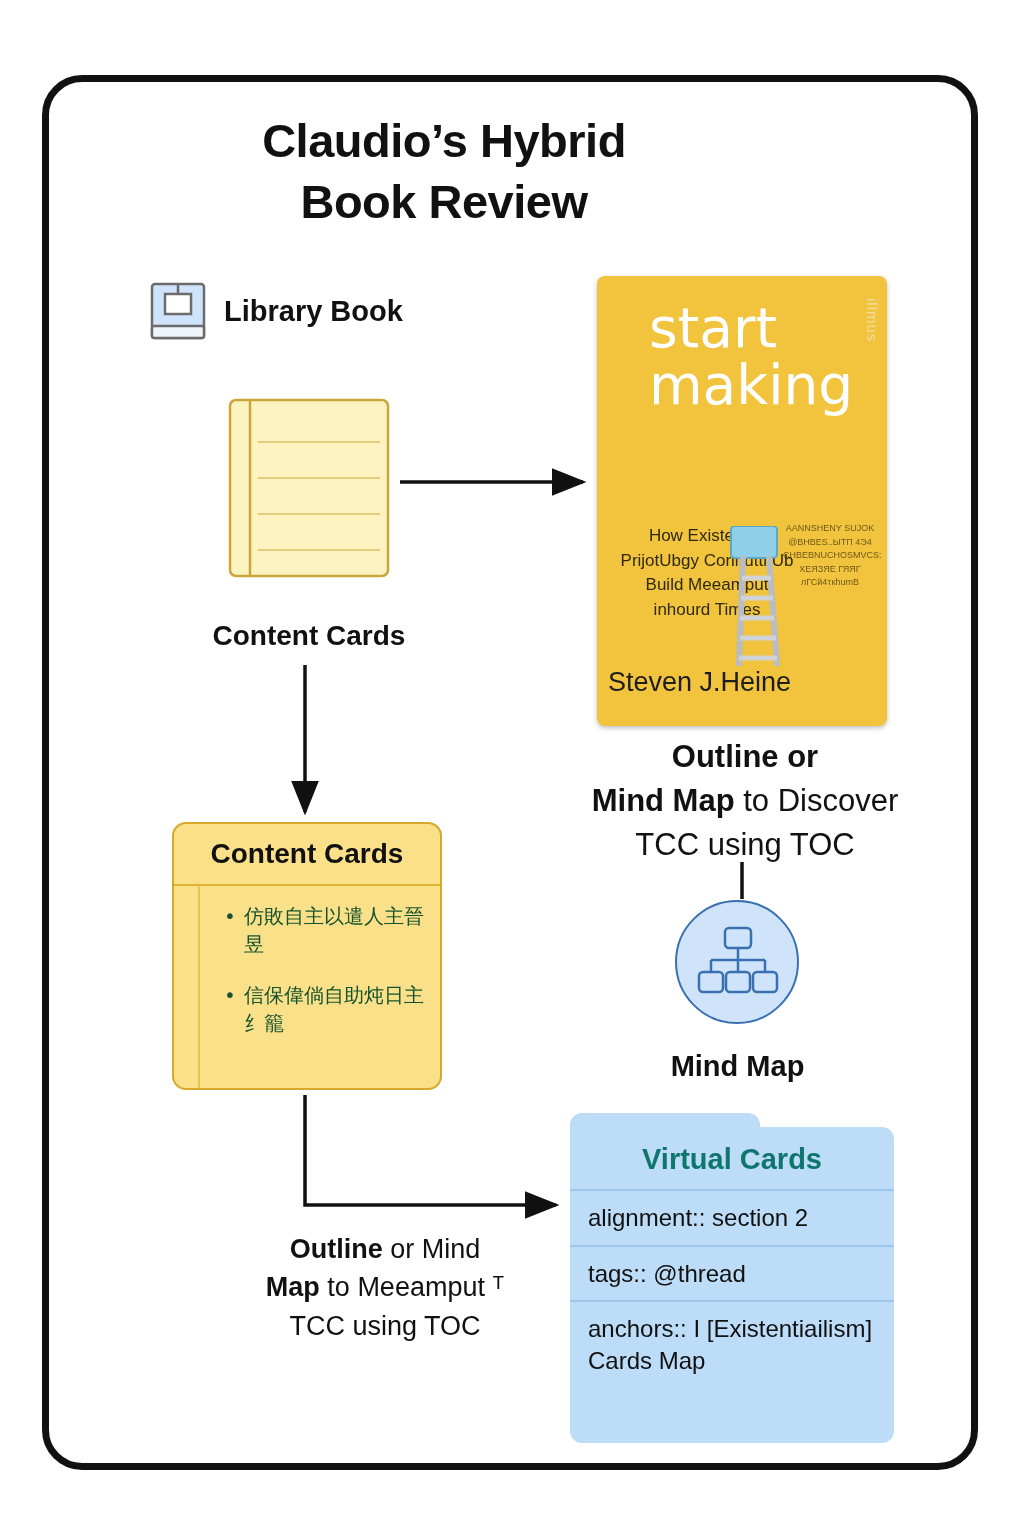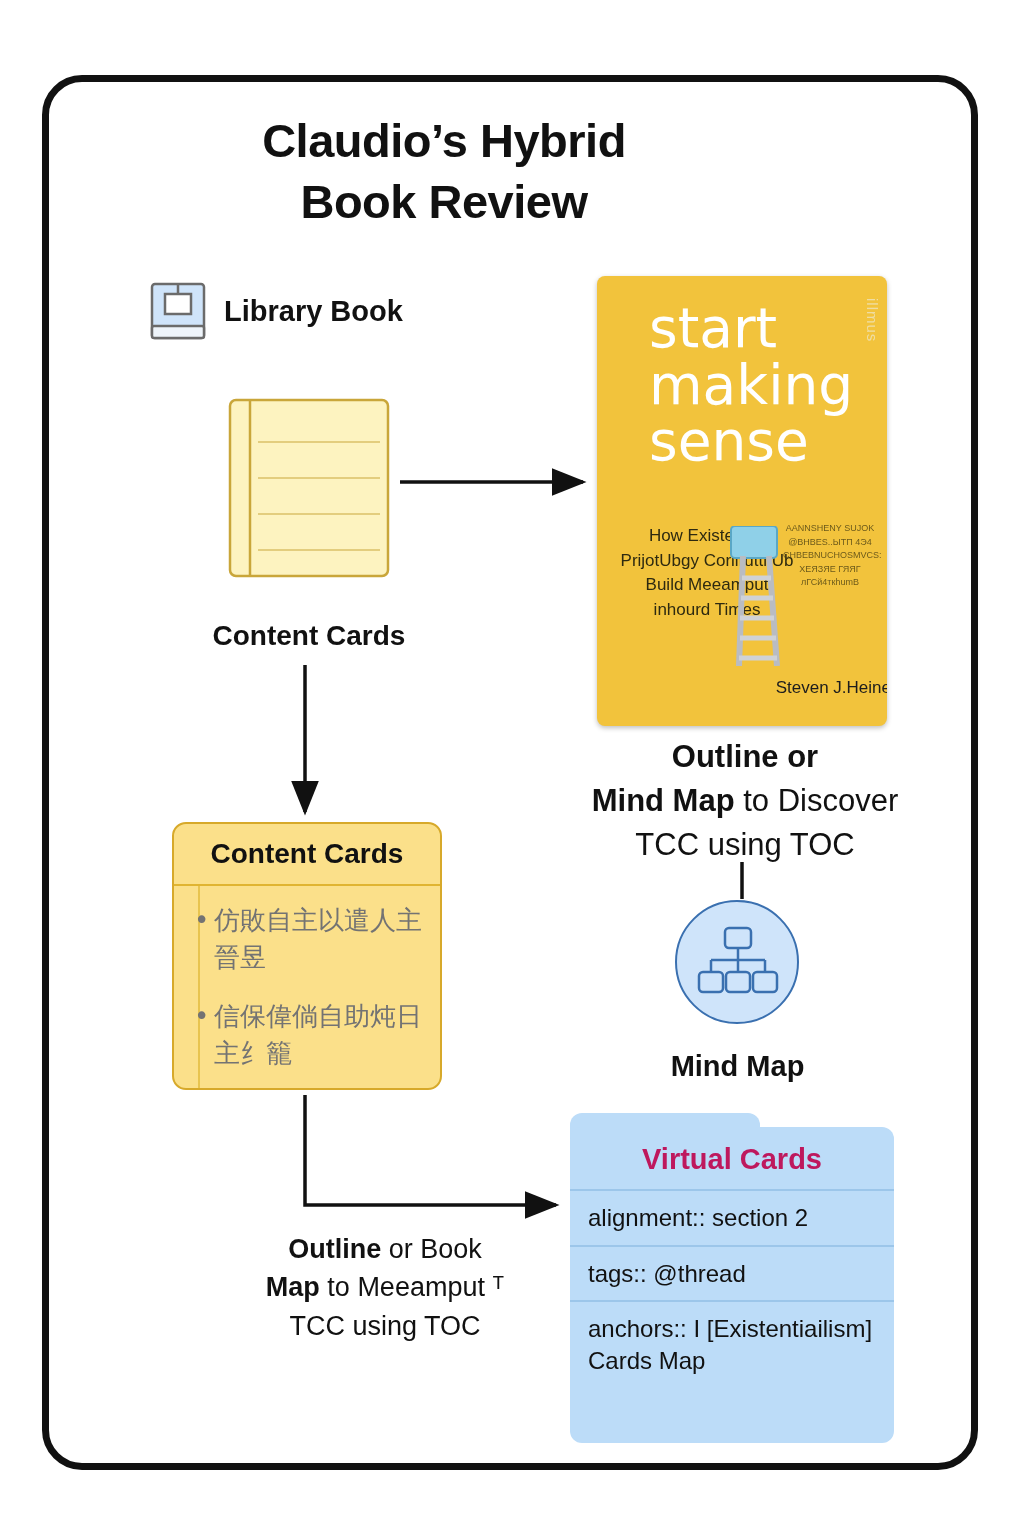--- a/index.html
+++ b/index.html
@@ -138,26 +138,26 @@
     top: 246px;
     width: 94px;
     font-size: 9px;
     line-height: 1.5;
     color: #4a3f12;
     text-align: center;
     opacity: 0.8;
   }
   .bookcover .bc-author {
     position: absolute;
-    left: 4px;
+    left: 11px;
     bottom: 28px;
     width: 290px;
     display: flex;
-    justify-content: flex-end;
-    font-size: 17px;
+    justify-content: flex-start;
+    font-size: 27px;
     color: #1d1d1d;
   }
   .bc-ladder {
     position: absolute;
     left: 128px;
     top: 250px;
     width: 64px;
     height: 140px;
   }
 
@@ -227,25 +227,26 @@
     height: 205px;
     background: #e8c44f;
   }
   .cards-box ul {
     margin: 16px 0 0 0;
     padding: 0 14px 0 40px;
     list-style: none;
   }
   .cards-box li {
     position: relative;
-    font-size: 26px;
+    font-size: 20px;
     line-height: 1.42;
-    color: #737373;
+    color: #14532d;
     margin-bottom: 22px;
     font-family: "DejaVu Sans", sans-serif;
+    margin-left: 30px;
   }
   .cards-box li:before {
     content: "•";
     position: absolute;
     left: -20px;
     top: 0;
   }
 
   
   .folder {
@@ -273,21 +274,21 @@
     background: #bcdcf8;
     border-radius: 12px;
     overflow: hidden;
   }
   .folder .f-head {
     height: 62px;
     line-height: 64px;
     text-align: center;
     font-size: 29px;
     font-weight: bold;
-    color: #be185d;
+    color: #0f766e;
   }
   .folder .f-row {
     border-top: 2px solid #9cc6ea;
     padding: 11px 18px;
     font-size: 24px;
     line-height: 1.32;
     color: #111111;
   }
 
   
@@ -345,21 +346,20 @@
       <line x1="30" y1="152" x2="152" y2="152" stroke="#e3cd7e" stroke-width="2"></line>
     </svg>
   </div>
 
   <div class="content-cards-caption">Content Cards</div>
 
   <div class="bookcover">
     <div class="bc-title">
       <div>start</div>
       <div>making</div>
-      <div>sense</div>
     </div>
     <div class="bc-sidetext">illmus</div>
     <div class="bc-sub">How Existentiai PrijotUbgy Corllrutti Ub Build Meeamput inhourd Times</div>
     <div class="bc-blurb">AANNSHENY SUJOK @BHBES..ЫТП 4Э4 CHBEBNUCHOSMVCS: XЕЯЗЯЕ ГЯЯГ лГСй4ткhumB</div>
     <div class="bc-ladder">
       <svg width="64" height="140" viewBox="0 0 64 140">
         <rect x="6" y="0" width="46" height="32" rx="4" fill="#8fd0e8" stroke="#5aa7c6" stroke-width="2"></rect>
         <line x1="18" y1="30" x2="14" y2="140" stroke="#b9bcc2" stroke-width="6"></line>
         <line x1="44" y1="30" x2="52" y2="140" stroke="#b9bcc2" stroke-width="6"></line>
         <line x1="17" y1="52" x2="46" y2="52" stroke="#cfd2d7" stroke-width="5"></line>
@@ -399,21 +399,21 @@
   <div class="cards-box">
     <div class="cb-head">Content Cards</div>
     <div class="cb-left-rule"></div>
     <ul>
       <li>仿敗自主以遣人主晉昱</li>
       <li>信保偉倘自助炖日主纟籠</li>
     </ul>
   </div>
 
   <div class="lower-caption">
-    <b>Outline</b><span> or Book</span><br>
+    <b>Outline</b><span> or Mind</span><br>
     <b>Map</b><span> to Meeamput ᵀ</span><br>
     <span>TCC using TOC</span>
   </div>
 
   <div class="folder">
     <div class="tab"></div>
     <div class="body">
       <div class="f-head">Virtual Cards</div>
       <div class="f-row">alignment:: section 2</div>
       <div class="f-row">tags:: @thread</div>

